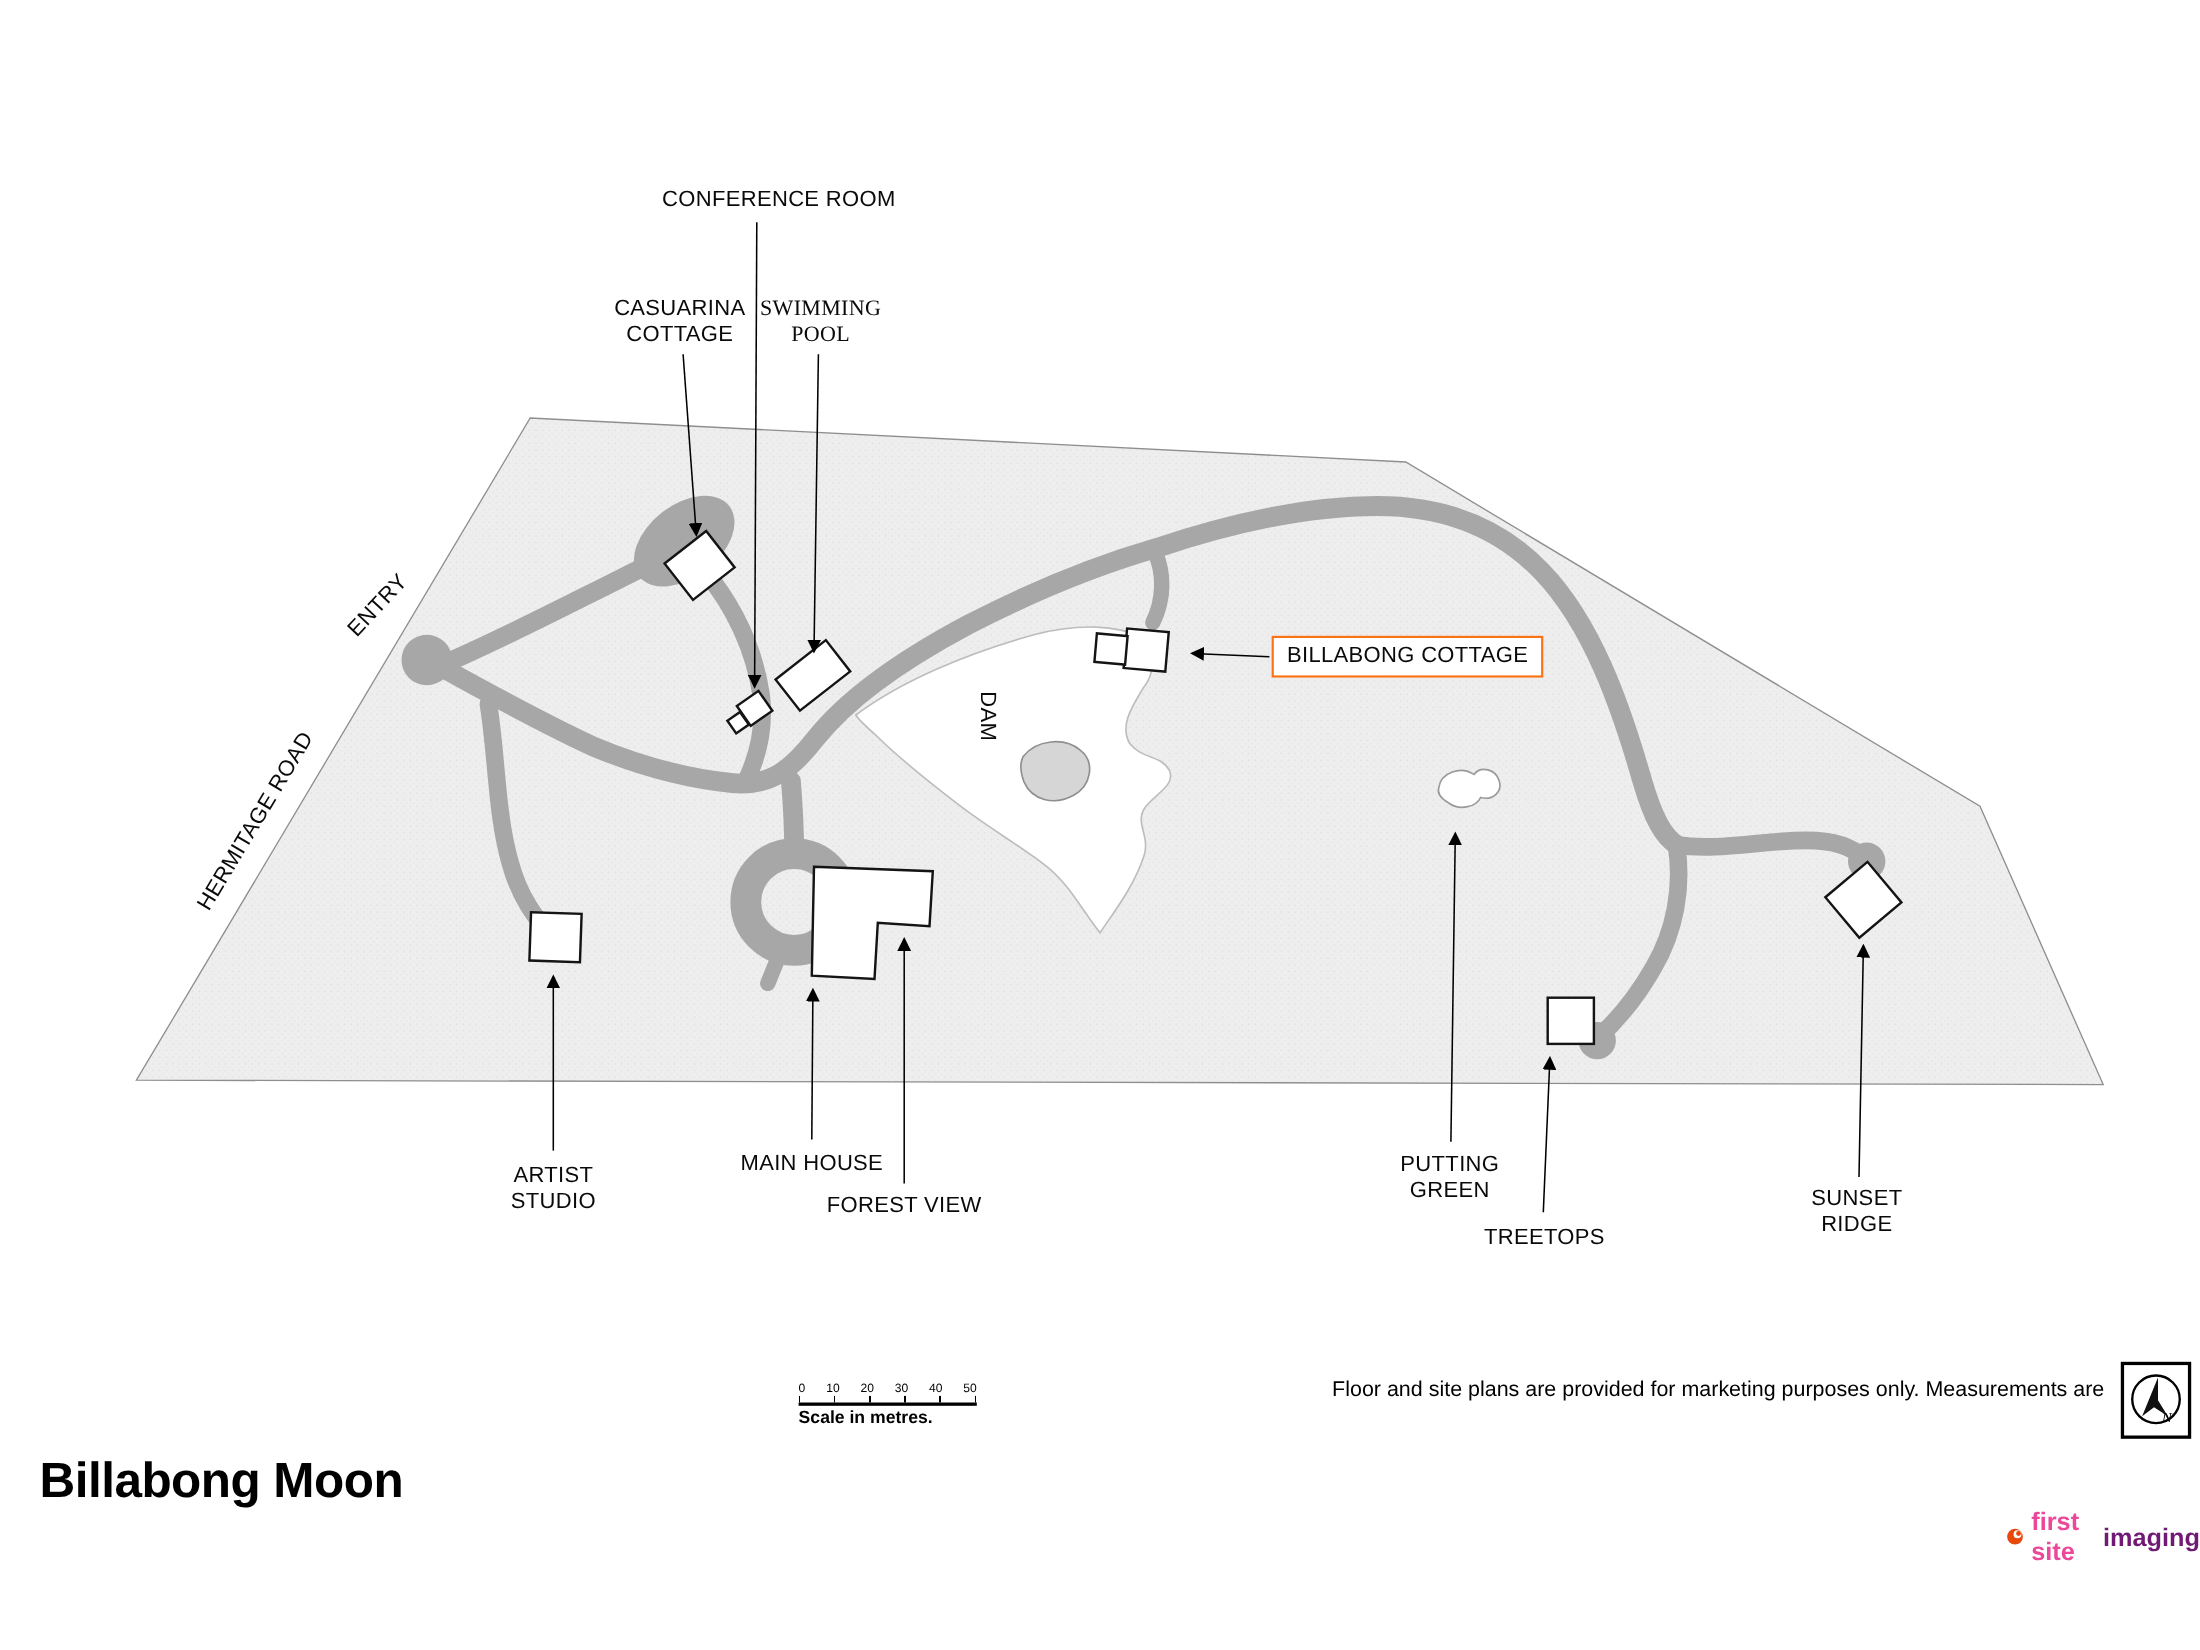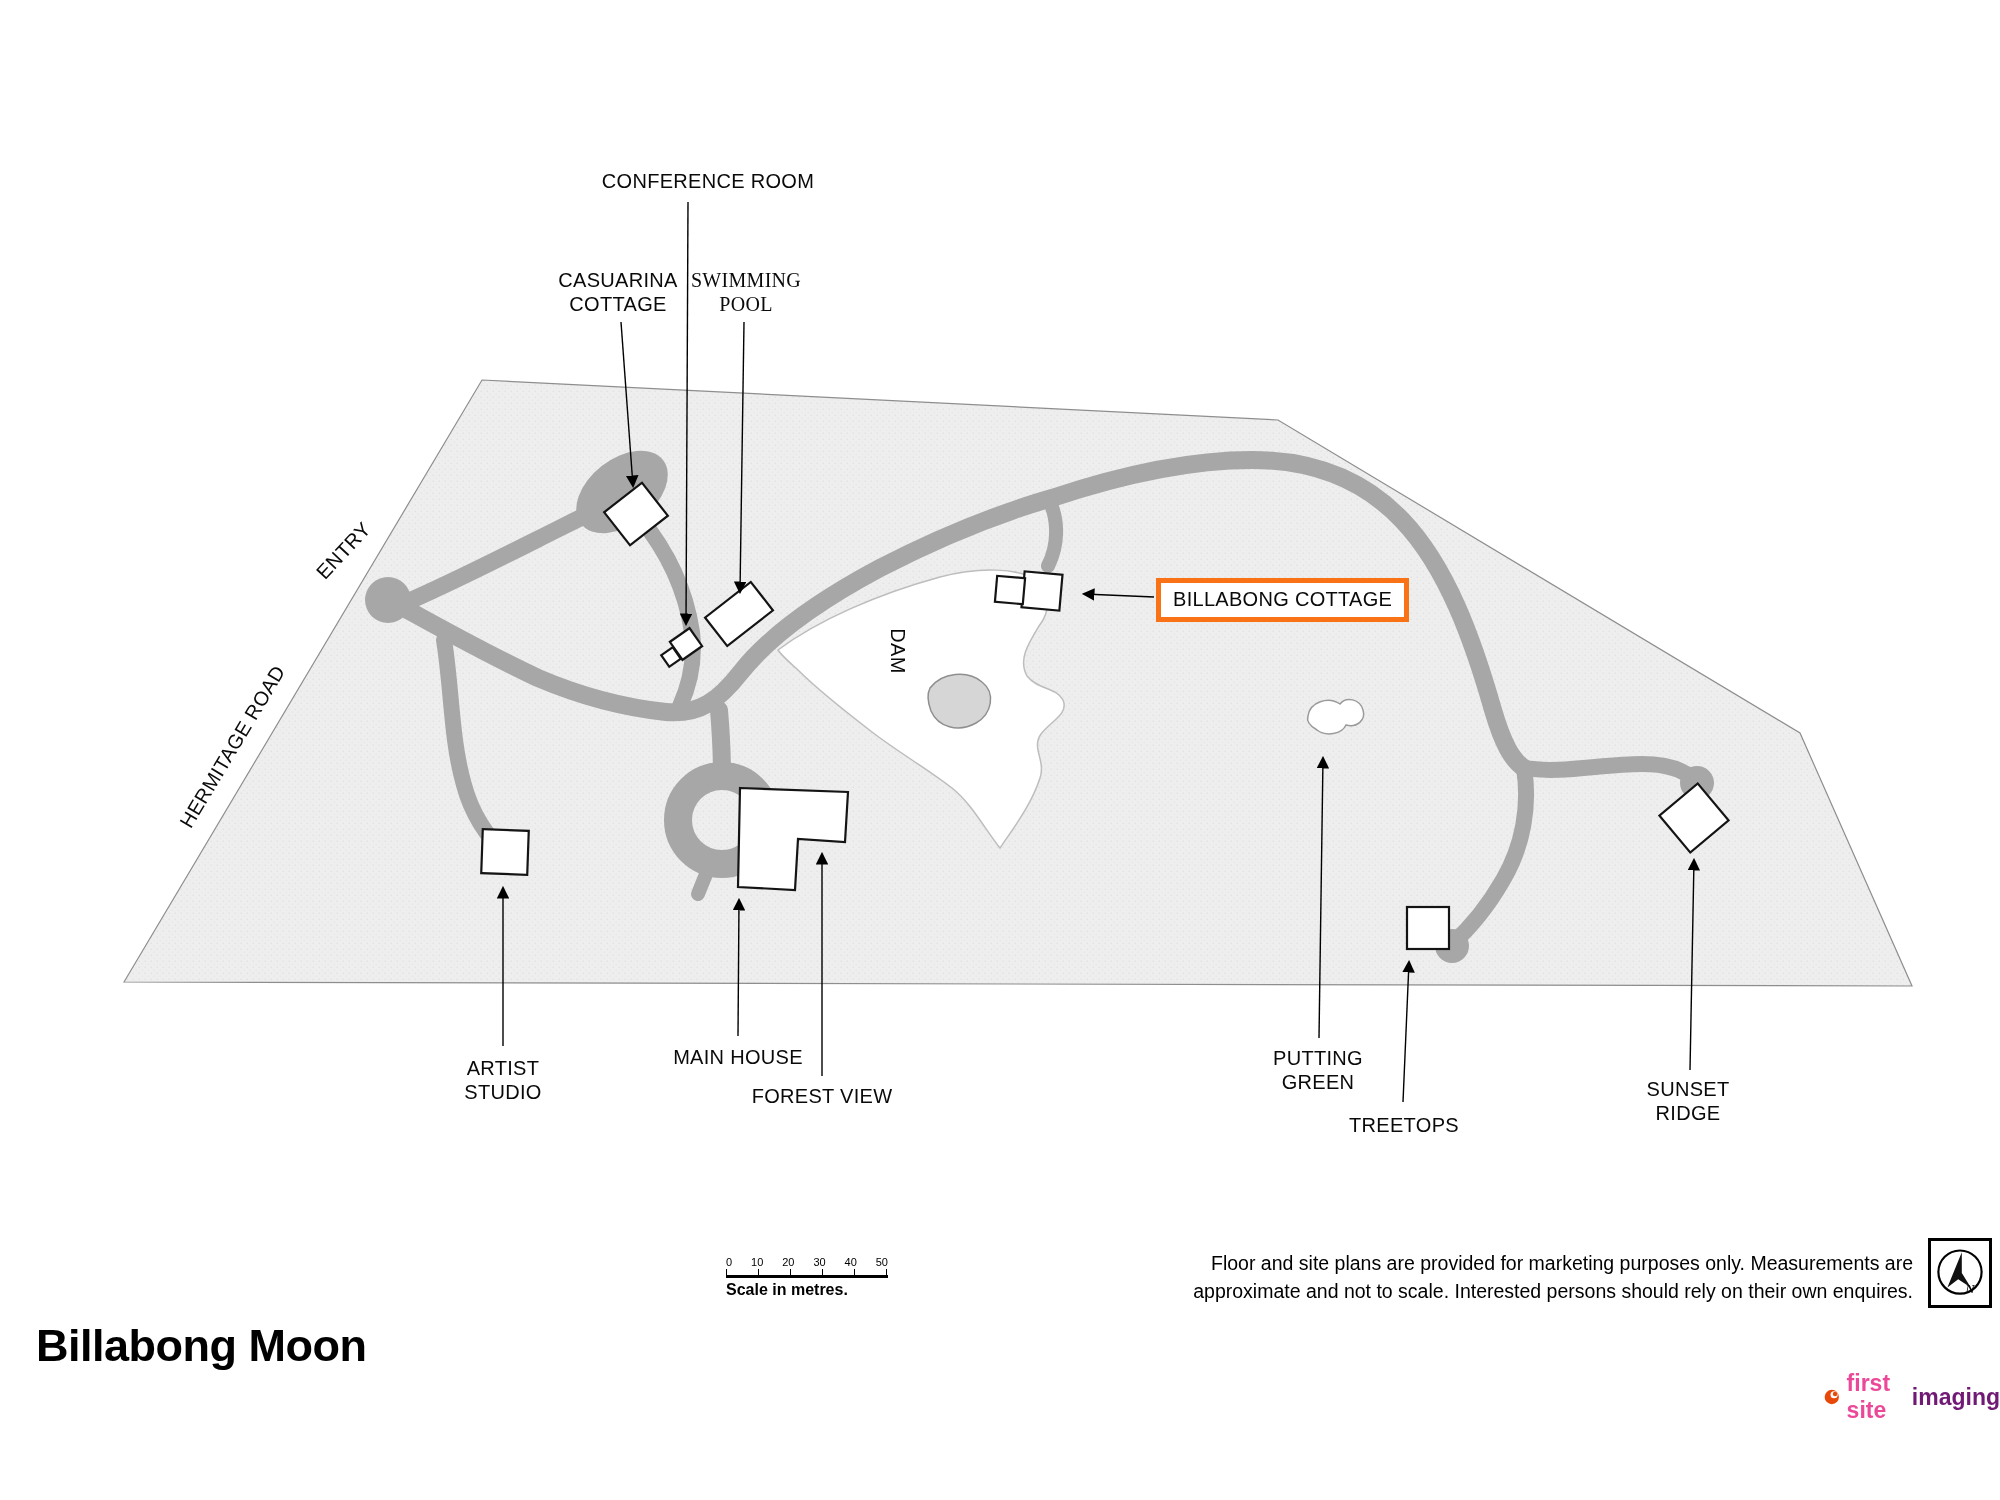--- a/index.html
+++ b/index.html
@@ -4,21 +4,21 @@
 <style>
   html,body{margin:0;padding:0;background:#fff;}
   .page{position:relative;width:2000px;height:1500px;background:#ffffff;overflow:hidden;
         font-family:"Liberation Sans",sans-serif;color:#000;}
   .plan-svg{position:absolute;left:0;top:0;}
   .lbl{position:absolute;transform:translate(-50%,-50%);font-size:20px;line-height:1.18;
        letter-spacing:.3px;color:#0a0a0a;text-align:center;white-space:pre-line;}
   .rot40{transform:translate(-50%,-50%) rotate(-47deg);}
   .rot59{transform:translate(-50%,-50%) rotate(-59deg);}
   .rot90{transform:translate(-50%,-50%) rotate(90deg);}
-  .boxed{transform:none;border:5px solid #f97316;background:#fff;padding:5px 12px;white-space:nowrap;}
+  .boxed{transform:none;border:2px solid #f97316;background:#fff;padding:5px 12px;white-space:nowrap;}
   .scalebar{position:absolute;left:726px;top:1256px;width:162px;}
   .sb-nums{display:flex;justify-content:space-between;font-size:11px;margin-bottom:1px;}
   .sb-ticks{height:6px;background:repeating-linear-gradient(90deg,#000 0 1.5px,transparent 1.5px 32px);}
   .sb-bar{height:2.5px;background:#000;}
   .sb-caption{font-size:16px;font-weight:bold;margin-top:3px;}
   .disclaimer{position:absolute;right:87px;top:1250px;text-align:right;font-size:19.5px;line-height:1.42;}
   .north-box{position:absolute;left:1928px;top:1238px;width:64px;height:70px;border:3px solid #000;
              background:#fff;box-sizing:border-box;display:flex;align-items:center;justify-content:center;}
   .site-title{position:absolute;left:36px;top:1320px;font-size:45px;font-weight:700;letter-spacing:-.5px;}
   .logo{position:absolute;left:1824px;top:1370px;display:flex;align-items:center;gap:7px;
@@ -122,21 +122,20 @@
       <span>40</span>
       <span>50</span>
     </div>
     <div class="sb-ticks"></div>
     <div class="sb-bar"></div>
     <div class="sb-caption">Scale in metres.</div>
   </div>
 
   <div class="disclaimer">
     <div>Floor and site plans are provided for marketing purposes only. Measurements are</div>
-    <div>approximate and not to scale. Interested persons should rely on their own enquires.</div>
   </div>
 
   <div class="north-box">
     <svg width="54" height="58" viewBox="0 0 60 60">
       <circle cx="30" cy="29" r="24" fill="#fff" stroke="#000" stroke-width="2.4"></circle>
       <path d="M 16,46 L 32,7 L 32,30 L 42,46 L 28,37 Z" fill="#101010"></path>
       <text x="36" y="52" font-size="14" font-weight="bold" font-style="italic" font-family="Liberation Serif, serif" fill="#000">N</text>
     </svg>
   </div>
 

